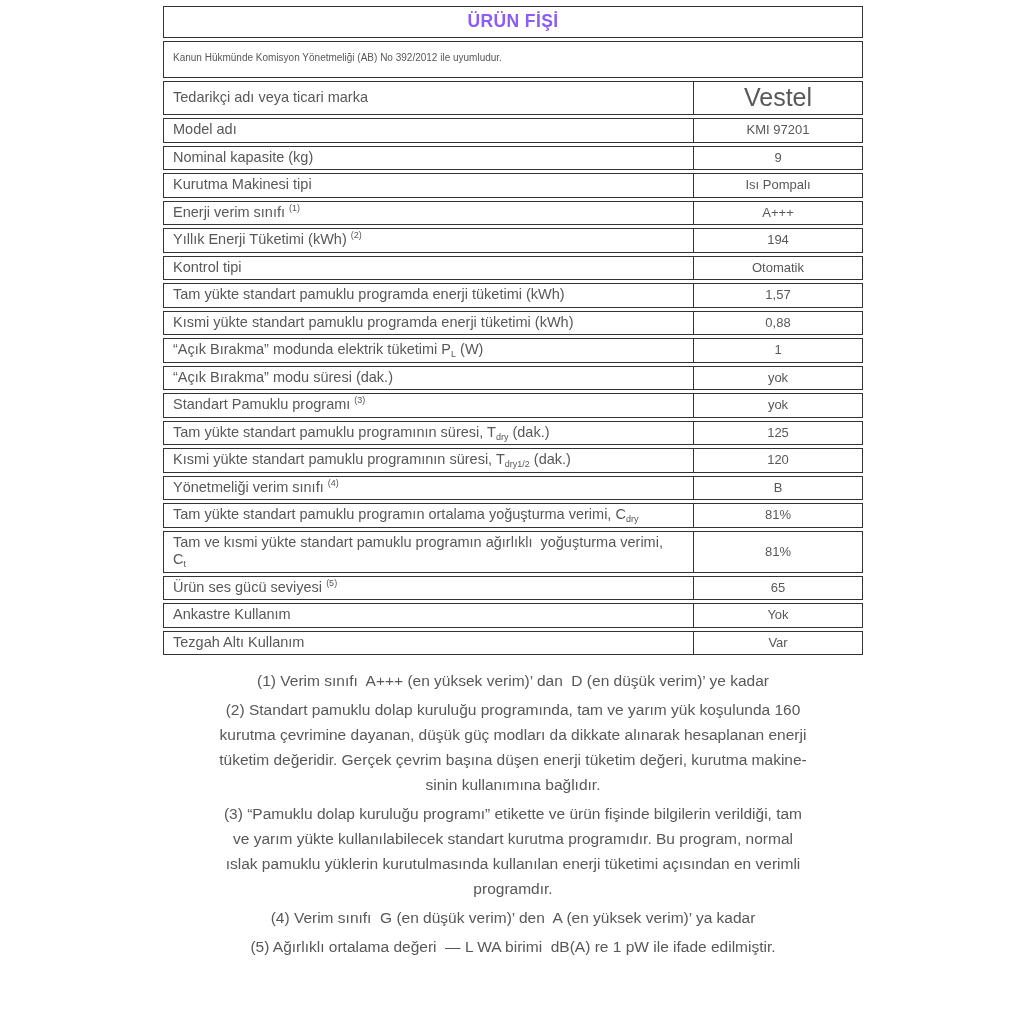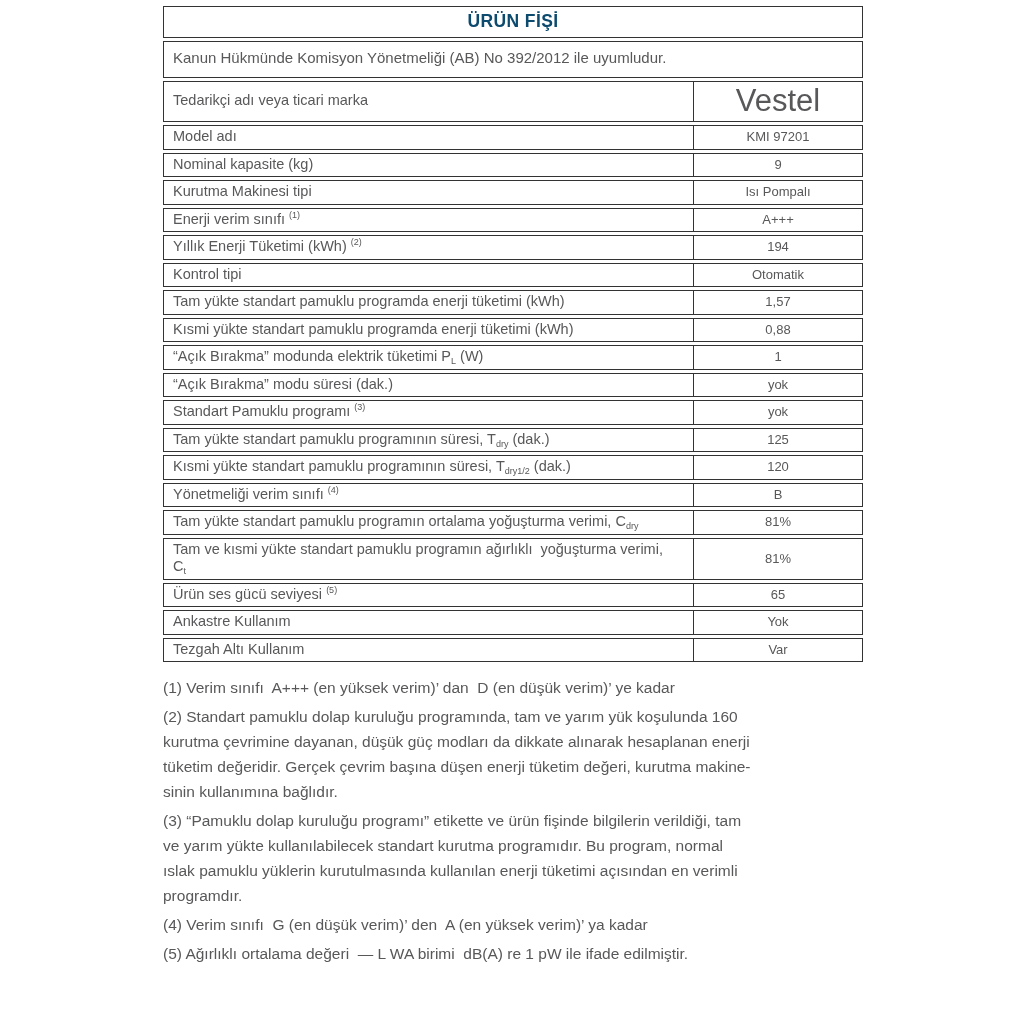--- a/index.html
+++ b/index.html
@@ -13,47 +13,47 @@
   table.spec{
     width:100%;table-layout:fixed;
     border-collapse:separate;border-spacing:0 3px;
     color:#58585a;
   }
   col.c1{width:530px;}
   col.c2{width:170px;}
   td{box-sizing:border-box;vertical-align:middle;}
   td.c-title{
     border:1.8px solid #333333;
-    text-align:center;font-weight:bold;color:#0c4a6e;
+    text-align:center;font-weight:bold;color:#8b5cf6;
     font-size:17.5px;letter-spacing:.4px;padding:4px 0 5px;
   }
   td.c-span{
     border:1.8px solid #333333;
-    font-size:15px;line-height:17px;
+    font-size:10px;line-height:17px;
     padding:7px 8px 11px 9px;vertical-align:top;
   }
   td.c-label{
     border:1.8px solid #333333;border-right:none;
     font-size:14.5px;line-height:17.5px;
     padding:2px 4px 3px 9px;
     white-space:pre-wrap;
   }
   td.c-value{
     border:1.8px solid #333333;
     text-align:center;font-size:13px;padding:2px 4px 3px;
   }
-  td.c-value.big{font-size:31px;padding:1px 4px 2px;}
+  td.c-value.big{font-size:25px;padding:1px 4px 2px;}
   sup{font-size:9px;line-height:0;}
   sub{font-size:9px;line-height:0;vertical-align:-3px;}
 
   .footnotes{
     margin-top:10px;color:#58585a;
     font-size:15.5px;line-height:25px;
   }
-  .footnotes p{margin:0 0 4px;white-space:pre-wrap;}
+  .footnotes p{margin:0 0 4px;white-space:pre-wrap;text-align:center;}
 </style>
 </head>
 <body>
 
 <div class="sheet">
 
   <table class="spec">
     <colgroup>
         <col class="c1">
         <col class="c2">

